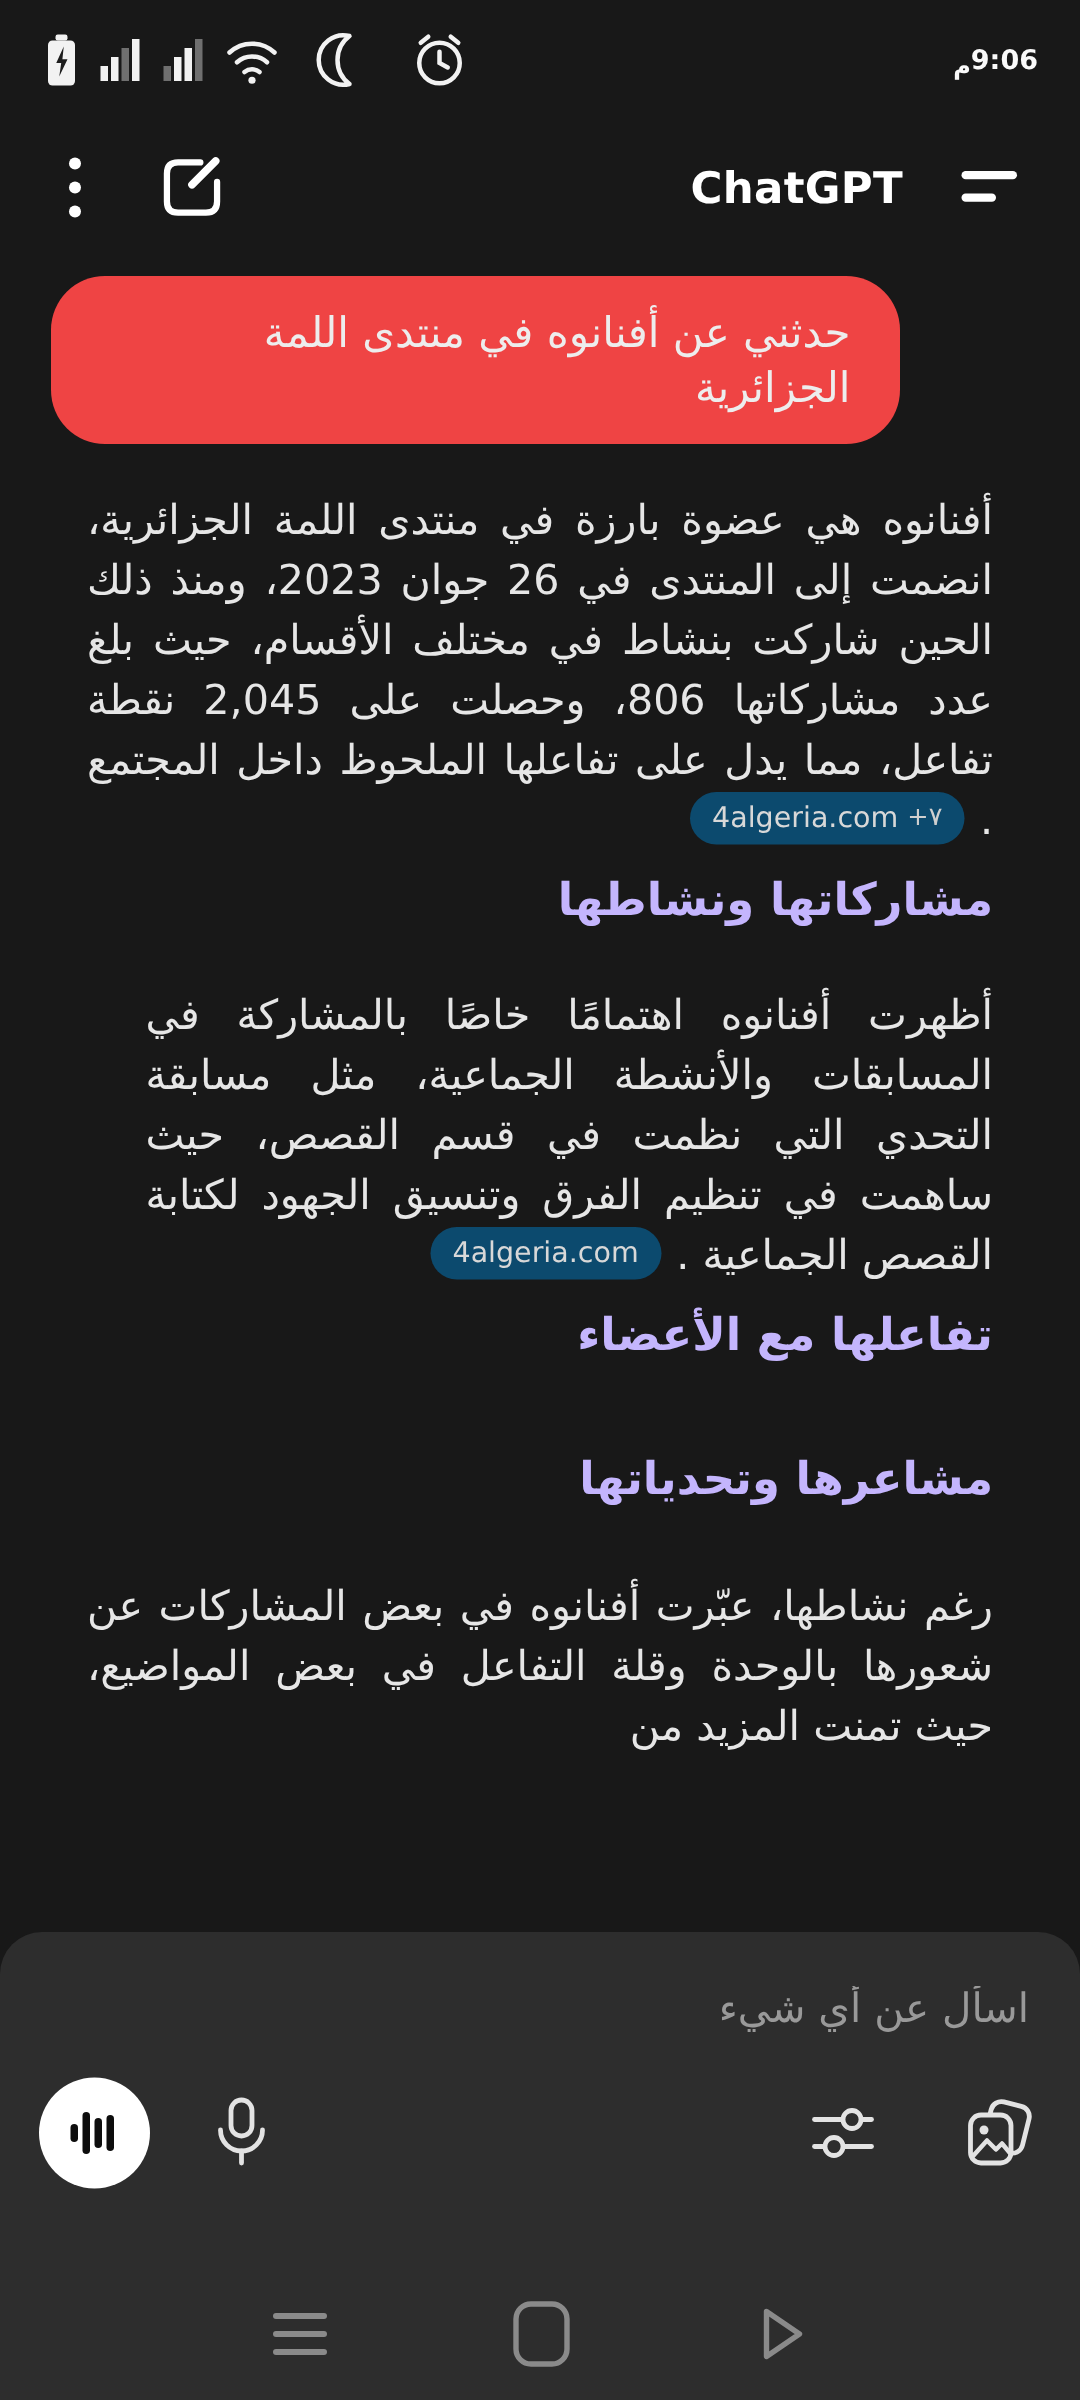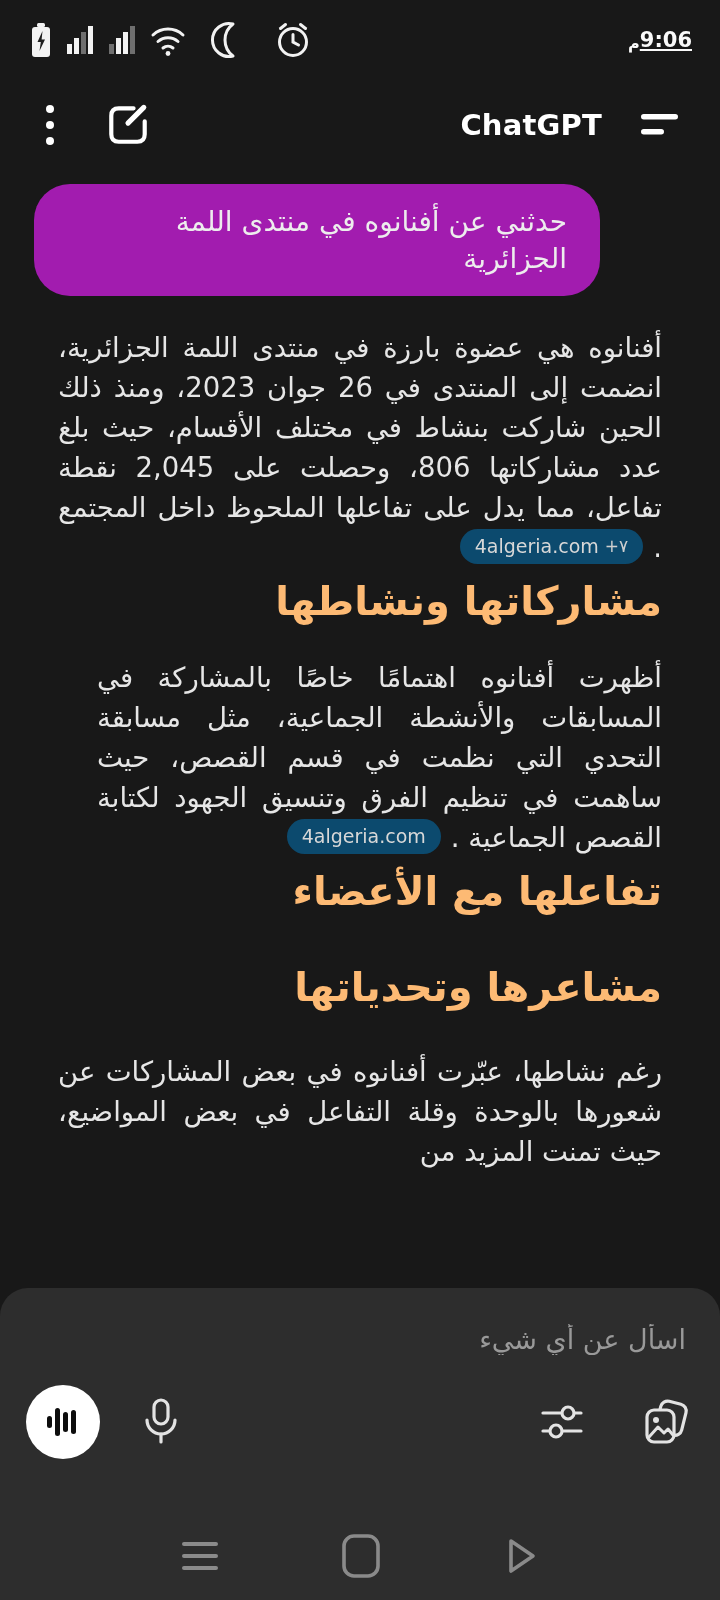--- a/index.html
+++ b/index.html
@@ -11,53 +11,53 @@
   }
   
   .status-bar{
     position:absolute;top:0;left:0;right:0;height:80px;
     display:flex;align-items:center;justify-content:space-between;
     padding:0 28px;box-sizing:border-box;
   }
   .status-left{display:flex;align-items:center;gap:12px;}
   .status-left svg{display:block;}
   .status-time{direction:rtl;display:flex;align-items:center;color:#fafafa;font-weight:700;}
-  .status-time .hour{font-size:21px;text-decoration:underline;}
+  .status-time .hour{font-size:18px;}
   .status-time .period{font-size:16px;margin-left:2px;transform:translateY(3px);}
   
   .header{
     position:absolute;top:88px;left:0;right:0;height:74px;
     display:flex;align-items:center;justify-content:space-between;
     padding:0 40px 0 44px;box-sizing:border-box;
   }
   .header-left{display:flex;align-items:center;gap:46px;}
   .header-right{display:flex;align-items:center;gap:38px;text-align:center;}
   .app-title{color:#fff;font-size:29px;font-weight:600;letter-spacing:.2px;}
   
   .content{
     position:absolute;top:170px;left:0;right:0;bottom:0;overflow:hidden;
   }
   .bubble-row{display:flex;flex-direction:row;padding-left:34px;margin-top:14px;}
   .user-bubble{
-    background:#a21caf;border-radius:36px;padding:19px 33px;
+    background:#ef4444;border-radius:36px;padding:19px 33px;
     max-width:500px;
   }
   .user-bubble span{direction:rtl;unicode-bidi:plaintext;display:block;
     font-size:28px;line-height:37px;color:#ededed;}
   .msg{direction:rtl;padding:0 58px;}
   .para{
     font-size:27.5px;line-height:40px;color:#e6e6e6;
     text-align:justify;text-justify:inter-word;margin:0;
   }
   .para.first{margin-top:31px;}
   .para.p2{margin-top:36px;margin-left:39px;}
   .para.p3{margin-top:36px;}
   .para.p4{margin-top:44px;}
   .sec-heading{
-    font-size:40px;line-height:40px;font-weight:700;color:#fdba74;
+    font-size:30px;line-height:40px;font-weight:700;color:#c4b5fd;
     margin:0;text-align:right;
   }
   .sec-heading.h1{margin-top:14px;}
   .sec-heading.h2{margin-top:14px;}
   .sec-heading.h3{margin-top:56px;text-align:right;}
   .chip{
     display:inline-flex;align-items:center;direction:ltr;
     background:#0c4a6e;border-radius:18px;height:35px;padding:0 15px;
     font-size:19px;color:#d8d8d8;vertical-align:middle;
     margin:0 10px;transform:translateY(-3px);white-space:nowrap;

